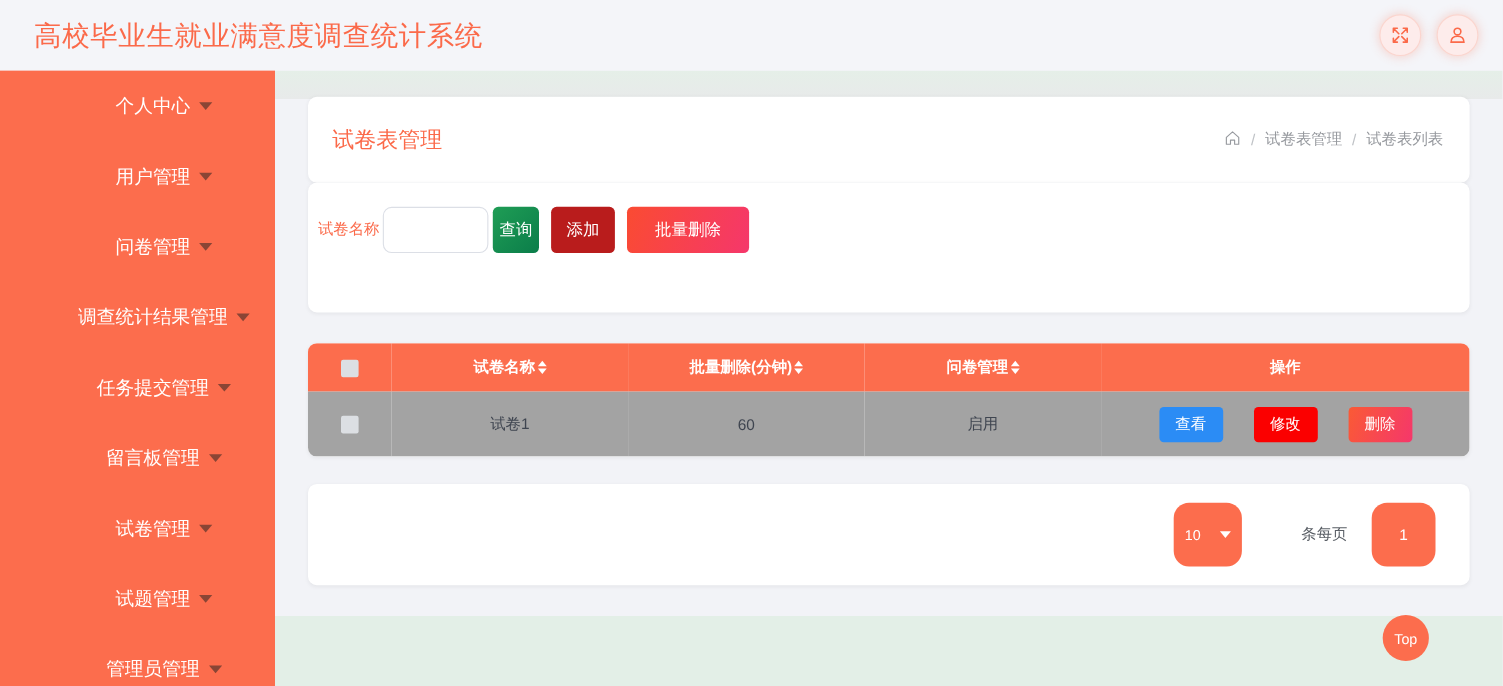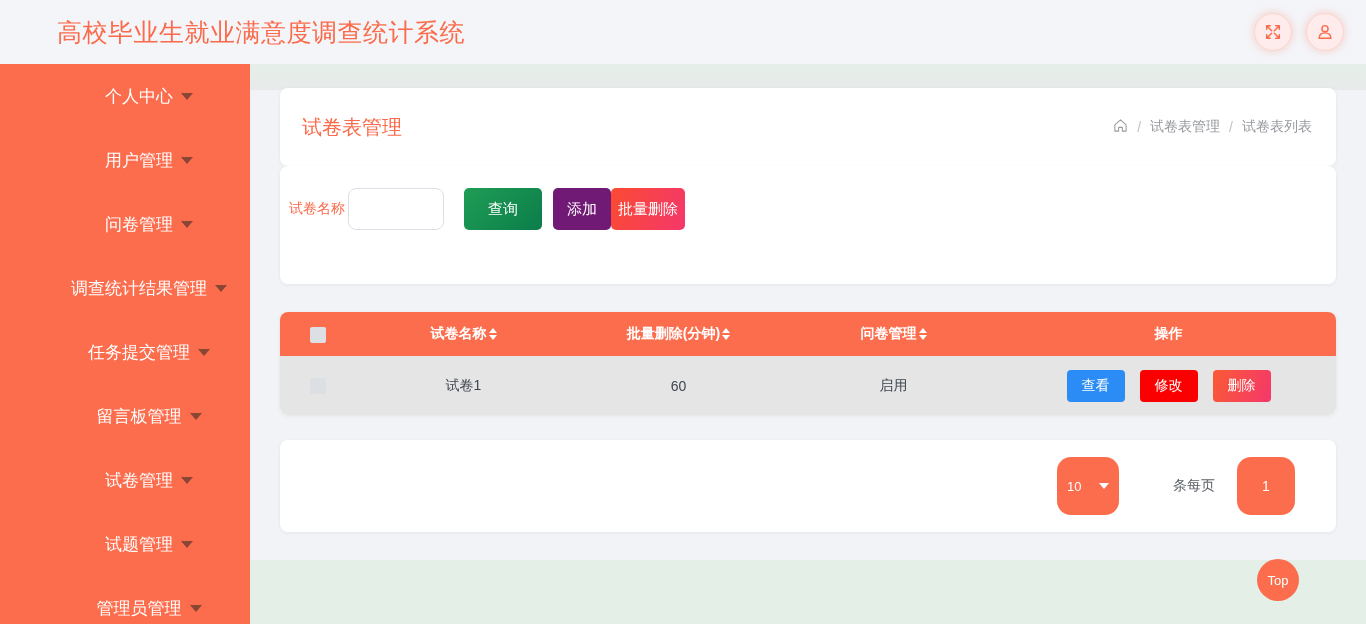--- a/index.html
+++ b/index.html
@@ -17,21 +17,21 @@
     position: absolute;
     top: 0; left: 0;
     width: 1366px;
     height: 64px;
     background: #f4f5f9;
     display: flex;
     align-items: center;
     z-index: 20;
   }
   .app-title {
-    margin-left: 57px;
+    margin-left: 31px;
     font-size: 25px;
     color: #fb6a4a;
     letter-spacing: 0.5px;
     white-space: nowrap;
   }
   .header-actions {
     margin-left: auto;
     margin-right: 22px;
     display: flex;
     align-items: center;
@@ -165,43 +165,43 @@
   .btn {
     height: 42px;
     border: none;
     border-radius: 5px;
     color: #ffffff;
     font-size: 15px;
     cursor: pointer;
     font-family: inherit;
     white-space: nowrap;
   }
-  .btn-query  { background: linear-gradient(135deg,#1f9d55,#0b7d4a); width: 78px; margin-left: 20px; }
-  .btn-add    { background: #701a75; width: 58px; margin-left: 11px; }
-  .btn-batch  { background: linear-gradient(110deg,#fa4b32,#f5376b); width: 74px; }
+  .btn-query  { background: linear-gradient(135deg,#1f9d55,#0b7d4a); width: 42px; margin-left: 4px; }
+  .btn-add    { background: #b91c1c; width: 58px; margin-left: 11px; }
+  .btn-batch  { background: linear-gradient(110deg,#fa4b32,#f5376b); width: 111px; margin-left: 11px; }
 
   
   .tablecard {
     position: absolute;
     top: 248px; left: 30px;
     width: 1056px;
     height: 103px;
     overflow: hidden;
   }
   table { border-collapse: collapse; width: 100%; table-layout: fixed; }
   thead th {
     background: #fc6d4d;
     color: #ffffff;
     font-size: 14px;
     height: 44px;
     font-weight: bold;
     white-space: nowrap;
   }
   tbody td {
-    background: #e5e5e5;
+    background: #a3a3a3;
     height: 59px;
     font-size: 14px;
     color: #3f4550;
     text-align: center;
     white-space: nowrap;
   }
   .col-check { width: 76px; }
   .col-name  { width: 215px; }
   .col-dur   { width: 215px; }
   .col-stat  { width: 215px; }
@@ -220,37 +220,37 @@
     line-height: 0;
   }
   .sorter .up {
     width:0;height:0;border-left:4px solid transparent;border-right:4px solid transparent;
     border-bottom:5px solid #ffffff; margin-bottom:2px;
   }
   .sorter .dn {
     width:0;height:0;border-left:4px solid transparent;border-right:4px solid transparent;
     border-top:5px solid #ffffff;
   }
-  .ops { display: flex; justify-content: center; gap: 15px; }
+  .ops { display: flex; justify-content: center; gap: 28px; }
   .btn-sm { height: 32px; width: 58px; border: none; border-radius: 4px;
             color:#fff; font-size:14px; cursor:pointer; font-family: inherit; }
   .btn-view   { background: #2b8cf5; }
   .btn-edit   { background: #fb0000; }
   .btn-del    { background: linear-gradient(110deg,#fa5a35,#f5376b); }
 
   
   .pagecard {
     position: absolute;
     top: 376px; left: 30px;
     width: 1056px;
     height: 92px;
     display: flex;
     align-items: center;
     justify-content: flex-end;
-    padding-right: 41px;
+    padding-right: 31px;
     gap: 14px;
   }
   .page-size {
     width: 62px; height: 58px;
     background: #fc6d4d;
     border-radius: 14px;
     color: #ffffff;
     font-size: 13px;
     display: flex;
     align-items: center;

